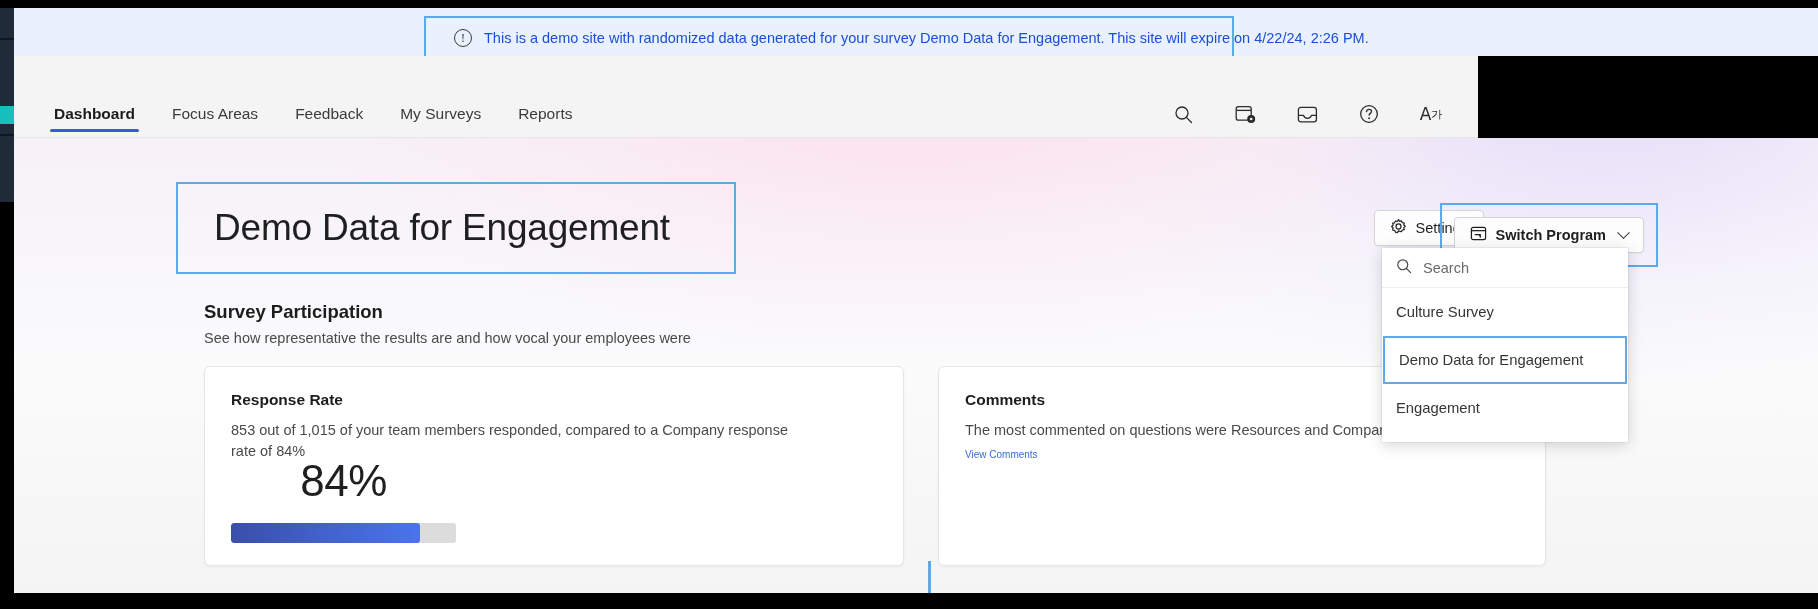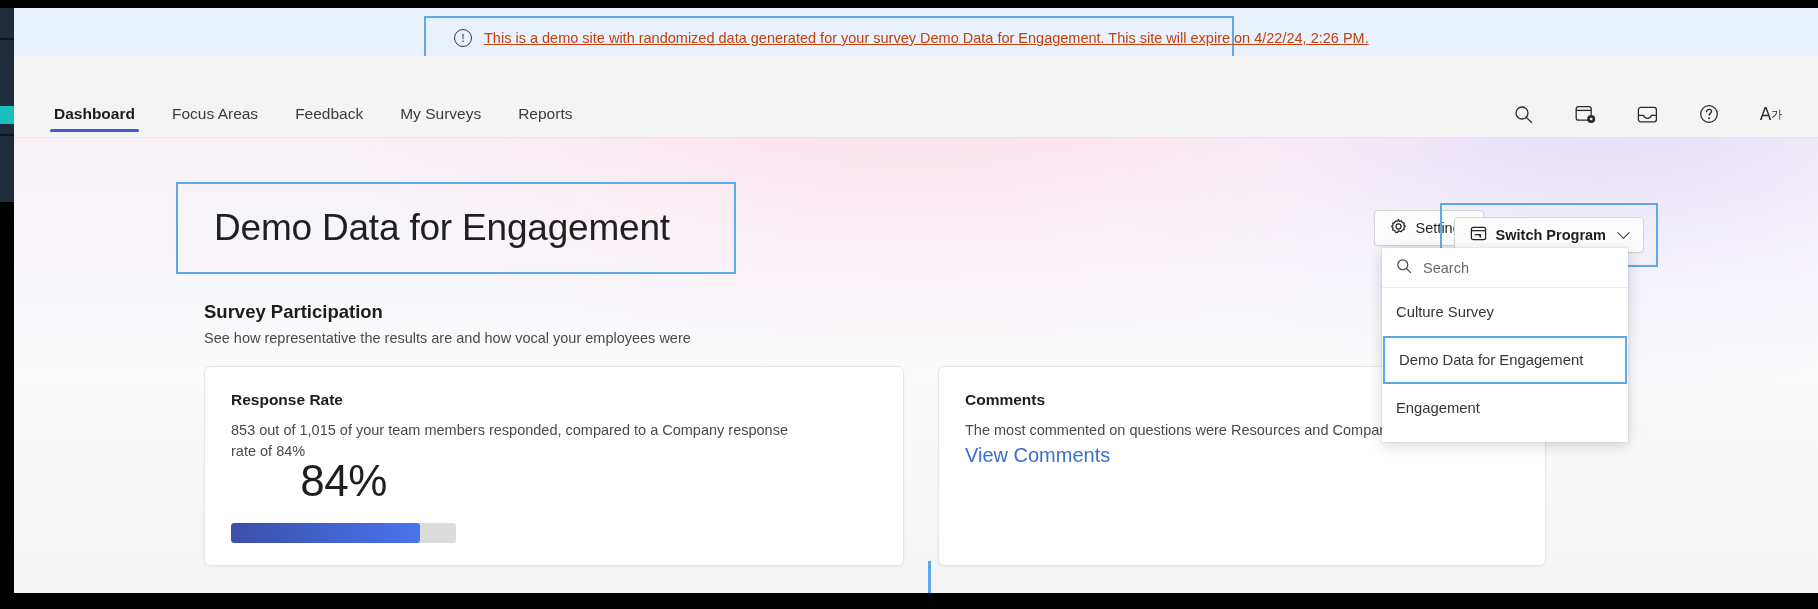--- a/index.html
+++ b/index.html
@@ -49,27 +49,27 @@
   .banner-icon {
     width: 18px; height: 18px;
     border: 1.4px solid #3a3a3a;
     border-radius: 50%;
     display: flex; align-items: center; justify-content: center;
     font-size: 12px; color: #2f2f2f; line-height: 1;
     flex: 0 0 auto; margin-right: 12px;
     font-family: "Liberation Serif", serif;
   }
   .banner-text {
-    font-size: 14.5px; color: #c2410c; white-space: nowrap; text-decoration: underline;
+    font-size: 14.5px; color: #1d4ed8; white-space: nowrap;
   }
 
   
   .navbar {
     position: absolute; left: 14px; top: 56px;
-    width: 1804px; height: 82px;
+    width: 1464px; height: 82px;
     background: #f4f4f4;
     border-bottom: 1px solid #e6e6e6;
   }
   .nav-links {
     position: absolute; left: 40px; bottom: 0;
     display: flex; align-items: flex-end; gap: 0;
     height: 44px;
   }
   .nav-link {
     font-size: 15.5px; color: #3b3b3b;
@@ -187,21 +187,21 @@
     padding: 24px 26px;
   }
   .card-left  { left: 190px; width: 700px; height: 200px; }
   .card-right { left: 924px; width: 608px; height: 200px; }
   .card-title { font-size: 15.5px; font-weight: bold; color: #1d1d1d; }
   .card-desc {
     font-size: 14.5px; color: #4a4a4a; margin-top: 11px;
     line-height: 1.45; max-width: 560px;
   }
   .card-link {
-    font-size: 20px; color: #3a6ed0; cursor: pointer;
+    font-size: 10px; color: #3a6ed0; cursor: pointer;
     display: inline-block;
   }
 
   .rate-row {
     position: absolute; left: 26px; bottom: 22px;
     display: flex; align-items: center; gap: 20px; flex-direction: column;
   }
   .rate-num {
     font-size: 44px; color: #1f1f1f; font-weight: 300;
     line-height: 1; letter-spacing: -0.5px;

